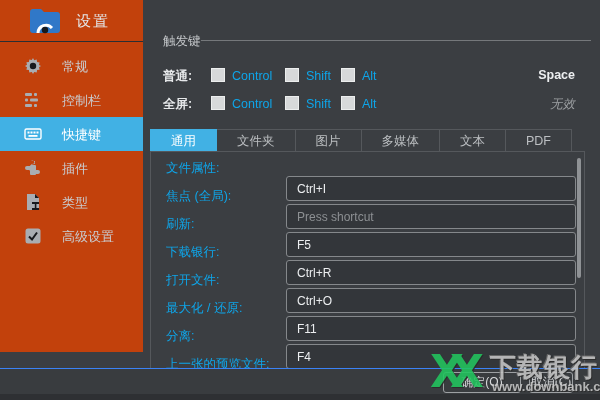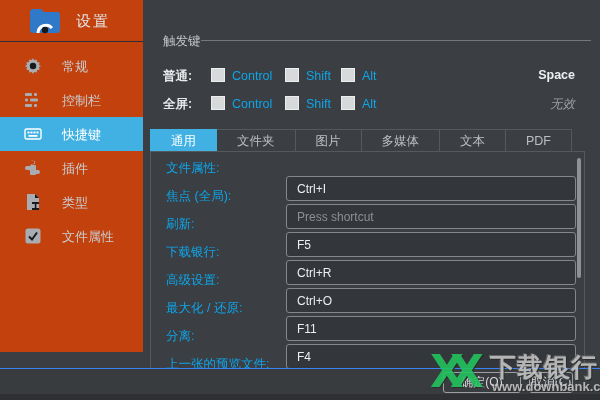--- a/index.html
+++ b/index.html
@@ -147,21 +147,21 @@
       <span class="side-label">类型</span>
     </div>
 
     <div class="side-item" style="top:219px">
       <span class="side-icon">
         <svg viewBox="0 0 18 18">
             <rect x="1.5" y="1.5" width="15" height="15" rx="2.5"></rect>
             <path d="M5 9.5 L8 12.5 L13 5.5" fill="none" stroke="#17191d" stroke-width="2"></path>
           </svg>
       </span>
-      <span class="side-label">文件属性</span>
+      <span class="side-label">高级设置</span>
     </div>
   </div>
 
   <div id="main">
     <div id="trigger-title">触发键</div>
     <div id="trigger-line"></div>
 
     <div class="trig-row" style="top:68px">
       <span class="trig-label">普通:</span>
       <span class="trig-cb" style="left:48px"></span>
@@ -204,21 +204,21 @@
       </div>
       <div class="field-row" style="top:64px">
         <span class="field-label">刷新:</span>
         <input class="field-input" value="F5" style="">
       </div>
       <div class="field-row" style="top:92px">
         <span class="field-label">下载银行:</span>
         <input class="field-input" value="Ctrl+R" style="">
       </div>
       <div class="field-row" style="top:120px">
-        <span class="field-label">高级设置:</span>
+        <span class="field-label">打开文件:</span>
         <input class="field-input" value="Ctrl+O" style="">
       </div>
       <div class="field-row" style="top:148px">
         <span class="field-label">最大化 / 还原:</span>
         <input class="field-input" value="F11" style="">
       </div>
       <div class="field-row" style="top:176px">
         <span class="field-label">分离:</span>
         <input class="field-input" value="F4" style="">
       </div>

